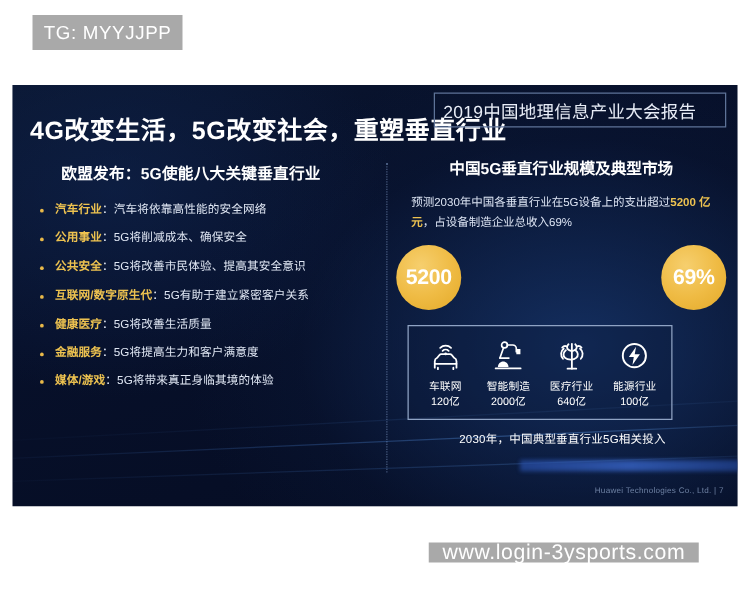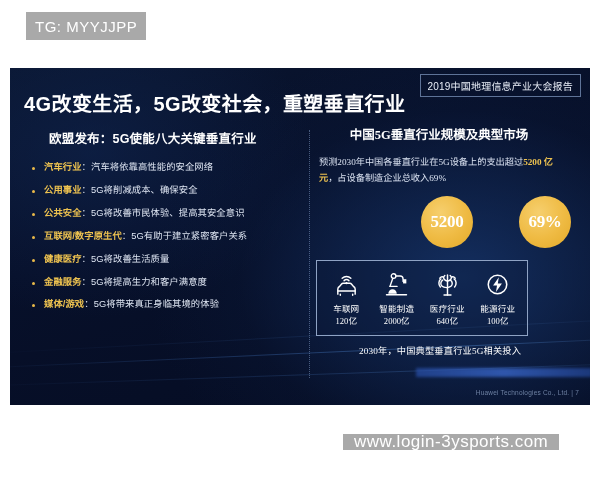--- a/index.html
+++ b/index.html
@@ -81,39 +81,38 @@
     font-weight: bold;
     letter-spacing: 0.4px;
     white-space: nowrap;
   }
   #conference-badge {
     position: absolute;
     right: 9px;
     top: 6px;
     border: 1px solid #5e7398;
     color: #e8edf7;
-    font-size: 10px;
-    padding: 3px 7px 3px 7px;
+    font-size: 14px;
+    padding: 3px 23px 3px 7px;
     letter-spacing: 0.2px;
     white-space: nowrap;
   }
 
   
   #left-column {
     position: absolute;
     left: 22px;
     top: 60px;
     width: 270px;
   }
   #right-column {
     position: absolute;
-    left: 297px;
+    left: 307px;
     top: 56px;
     width: 264px;
-    font-family: Liberation Serif, serif;
   }
   #column-divider {
     position: absolute;
     left: 299px;
     top: 62px;
     width: 0;
     height: 248px;
     border-left: 1px dotted rgba(150,180,225,0.45);
   }
 
@@ -166,21 +165,21 @@
     margin: 0 0 0 12px;
     width: 242px;
   }
   .highlight-amount {
     color: #edc250;
     font-weight: bold;
   }
 
   #stat-circles {
     display: flex;
-    justify-content: flex-end;
+    justify-content: space-between;
     gap: 46px;
     margin-top: 10px;
   }
   .stat-circle {
     width: 52px;
     height: 52px;
     border-radius: 50%;
     background: radial-gradient(circle at 38% 32%, #f6cf6e 0%, #efbb44 52%, #e3a928 100%);
     color: #ffffff;
     font-size: 17px;

